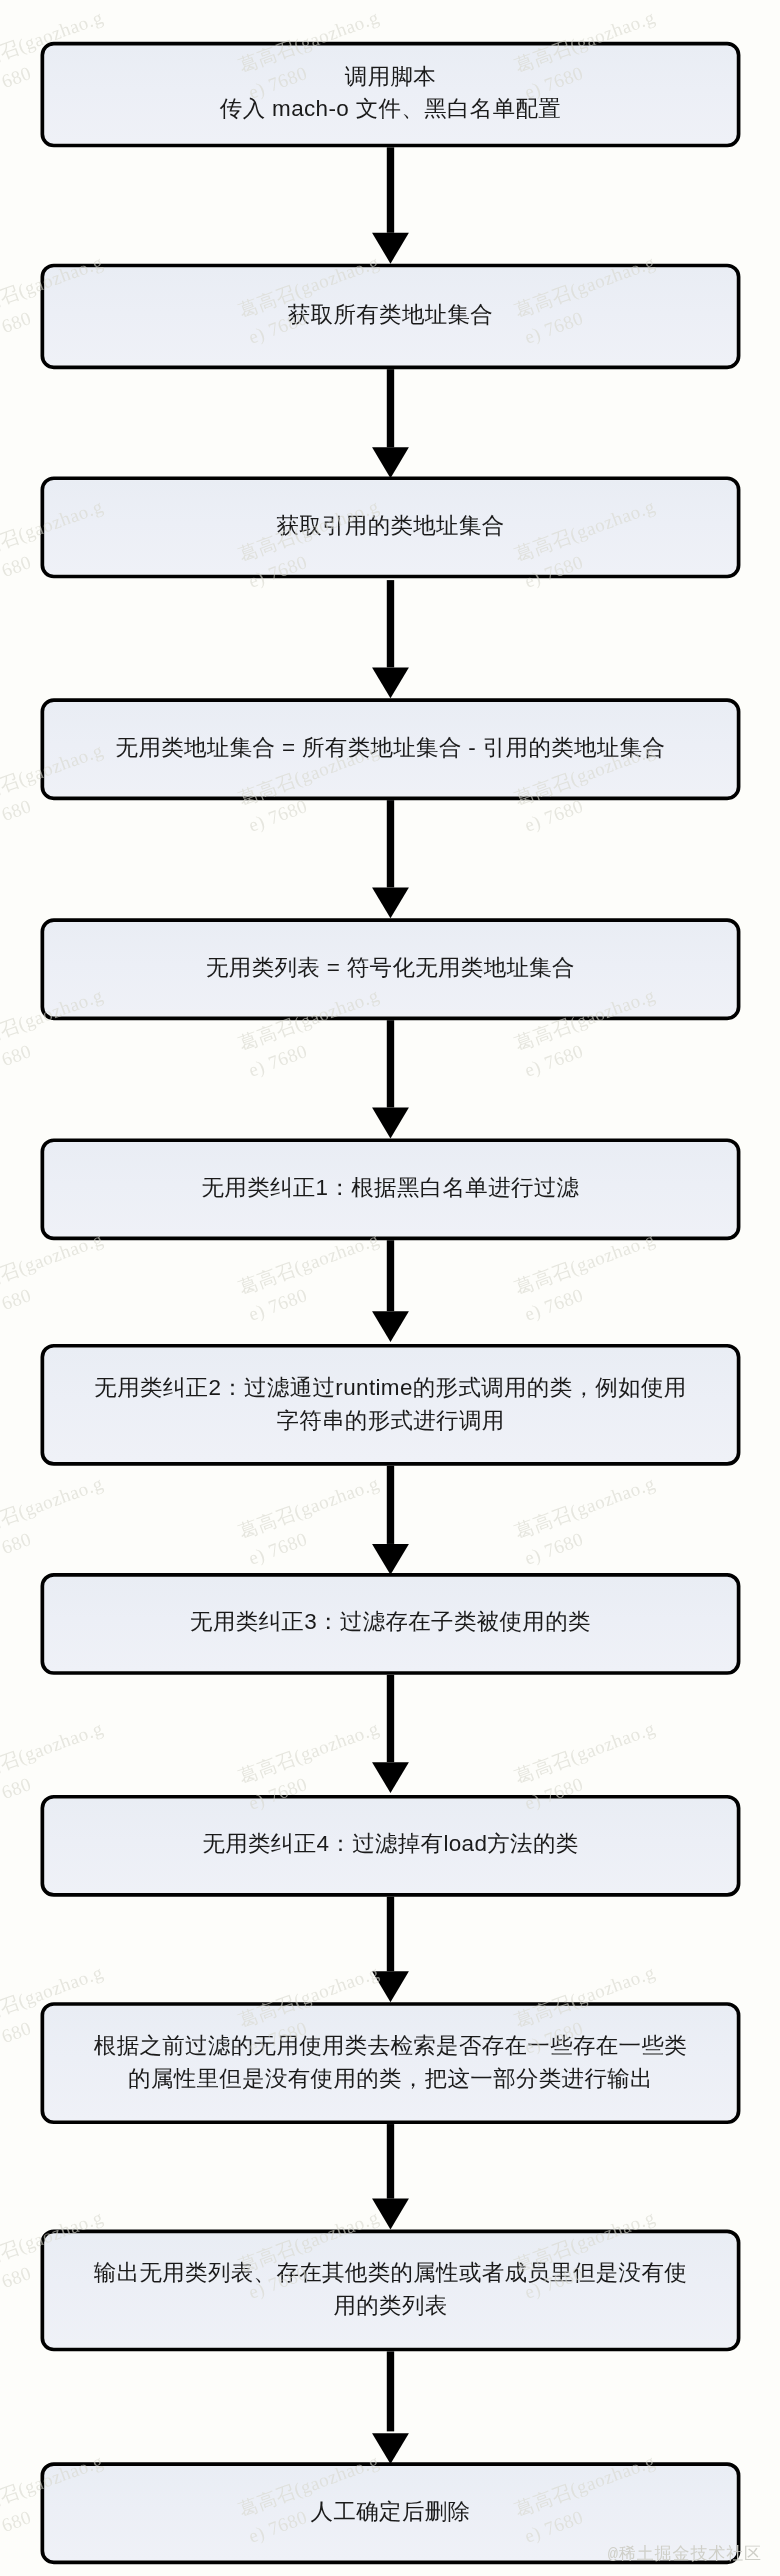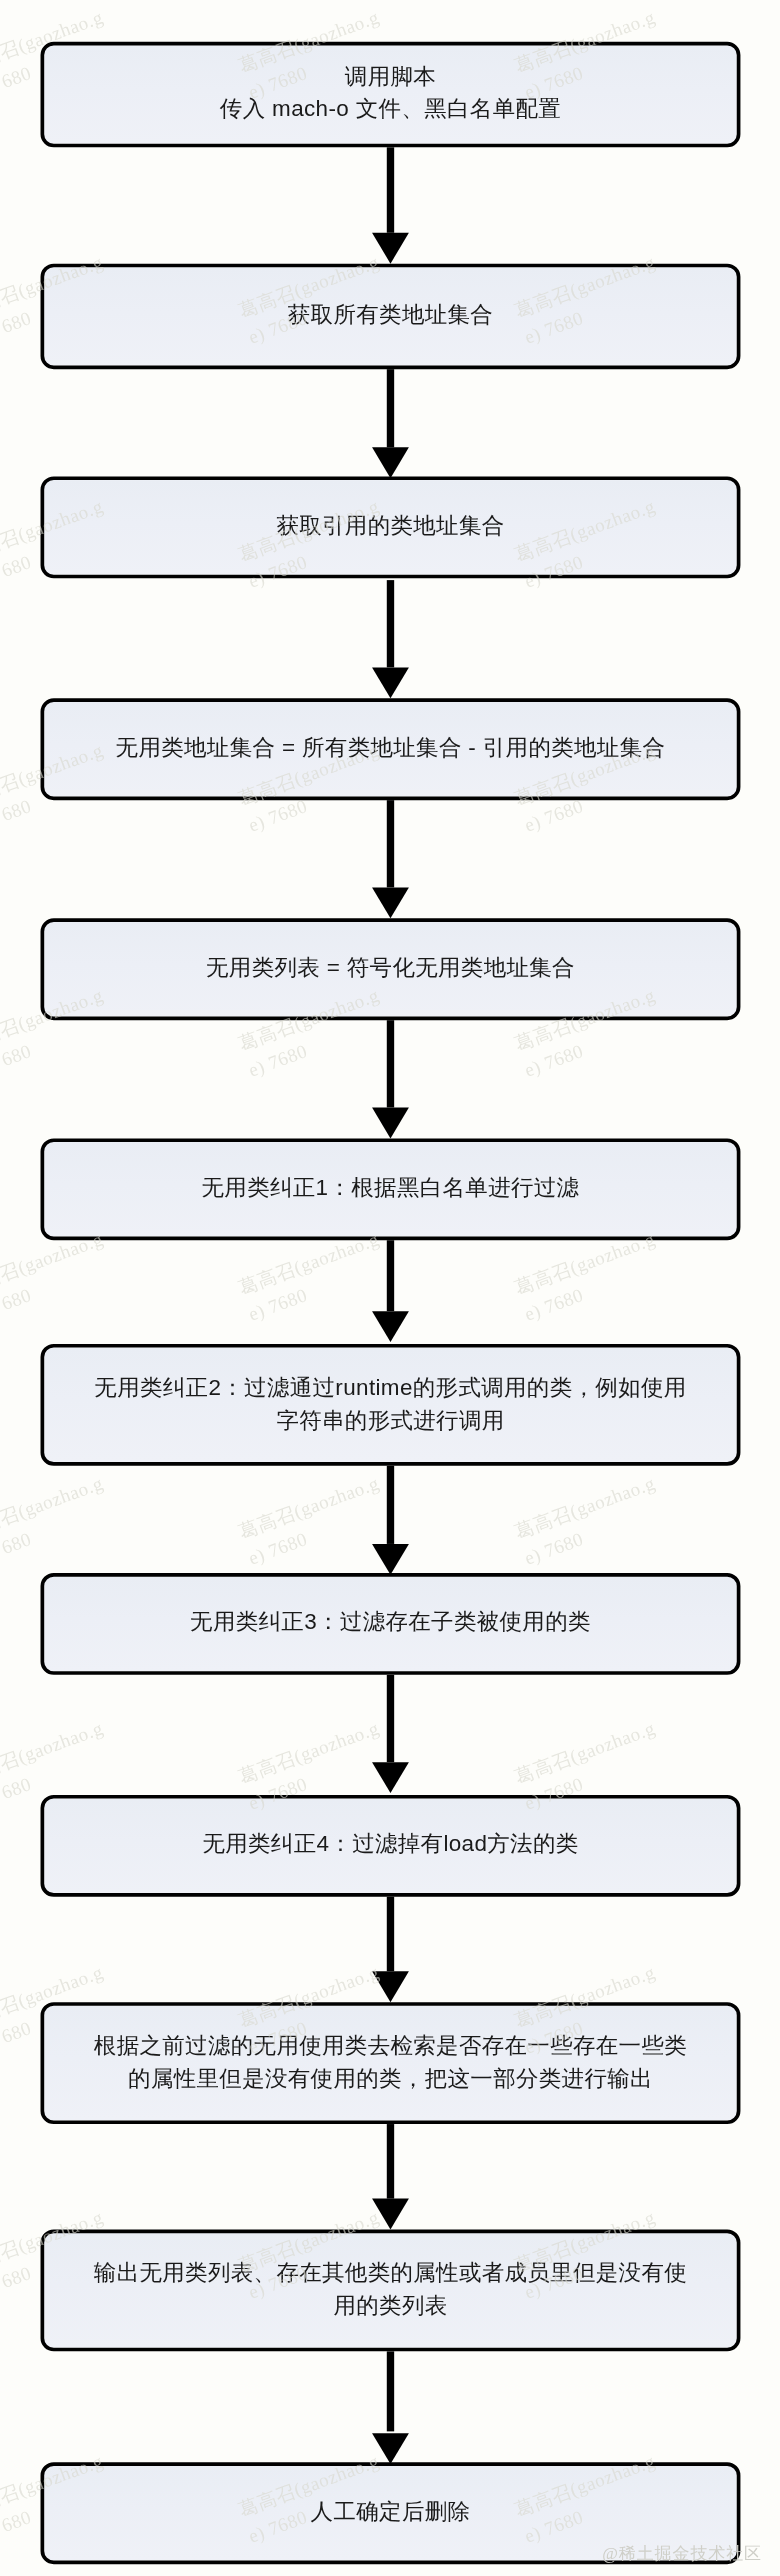--- a/index.html
+++ b/index.html
@@ -91,21 +91,21 @@
     border-left: 10px solid transparent;
     border-right: 10px solid transparent;
     border-top: 17px solid #000;
   }
 
   #footer-credit {
     position: absolute;
     right: 18px;
     bottom: 11px;
     z-index: 4;
-    font-family: Liberation Serif, serif;
+    font-family: Liberation Mono, monospace;
     font-size: 17px;
     color: #cfcfc8;
     letter-spacing: 0.9px;
     white-space: nowrap;
   }
 </style>
 </head>
 <body>
 
 <div id="watermark-layer">

